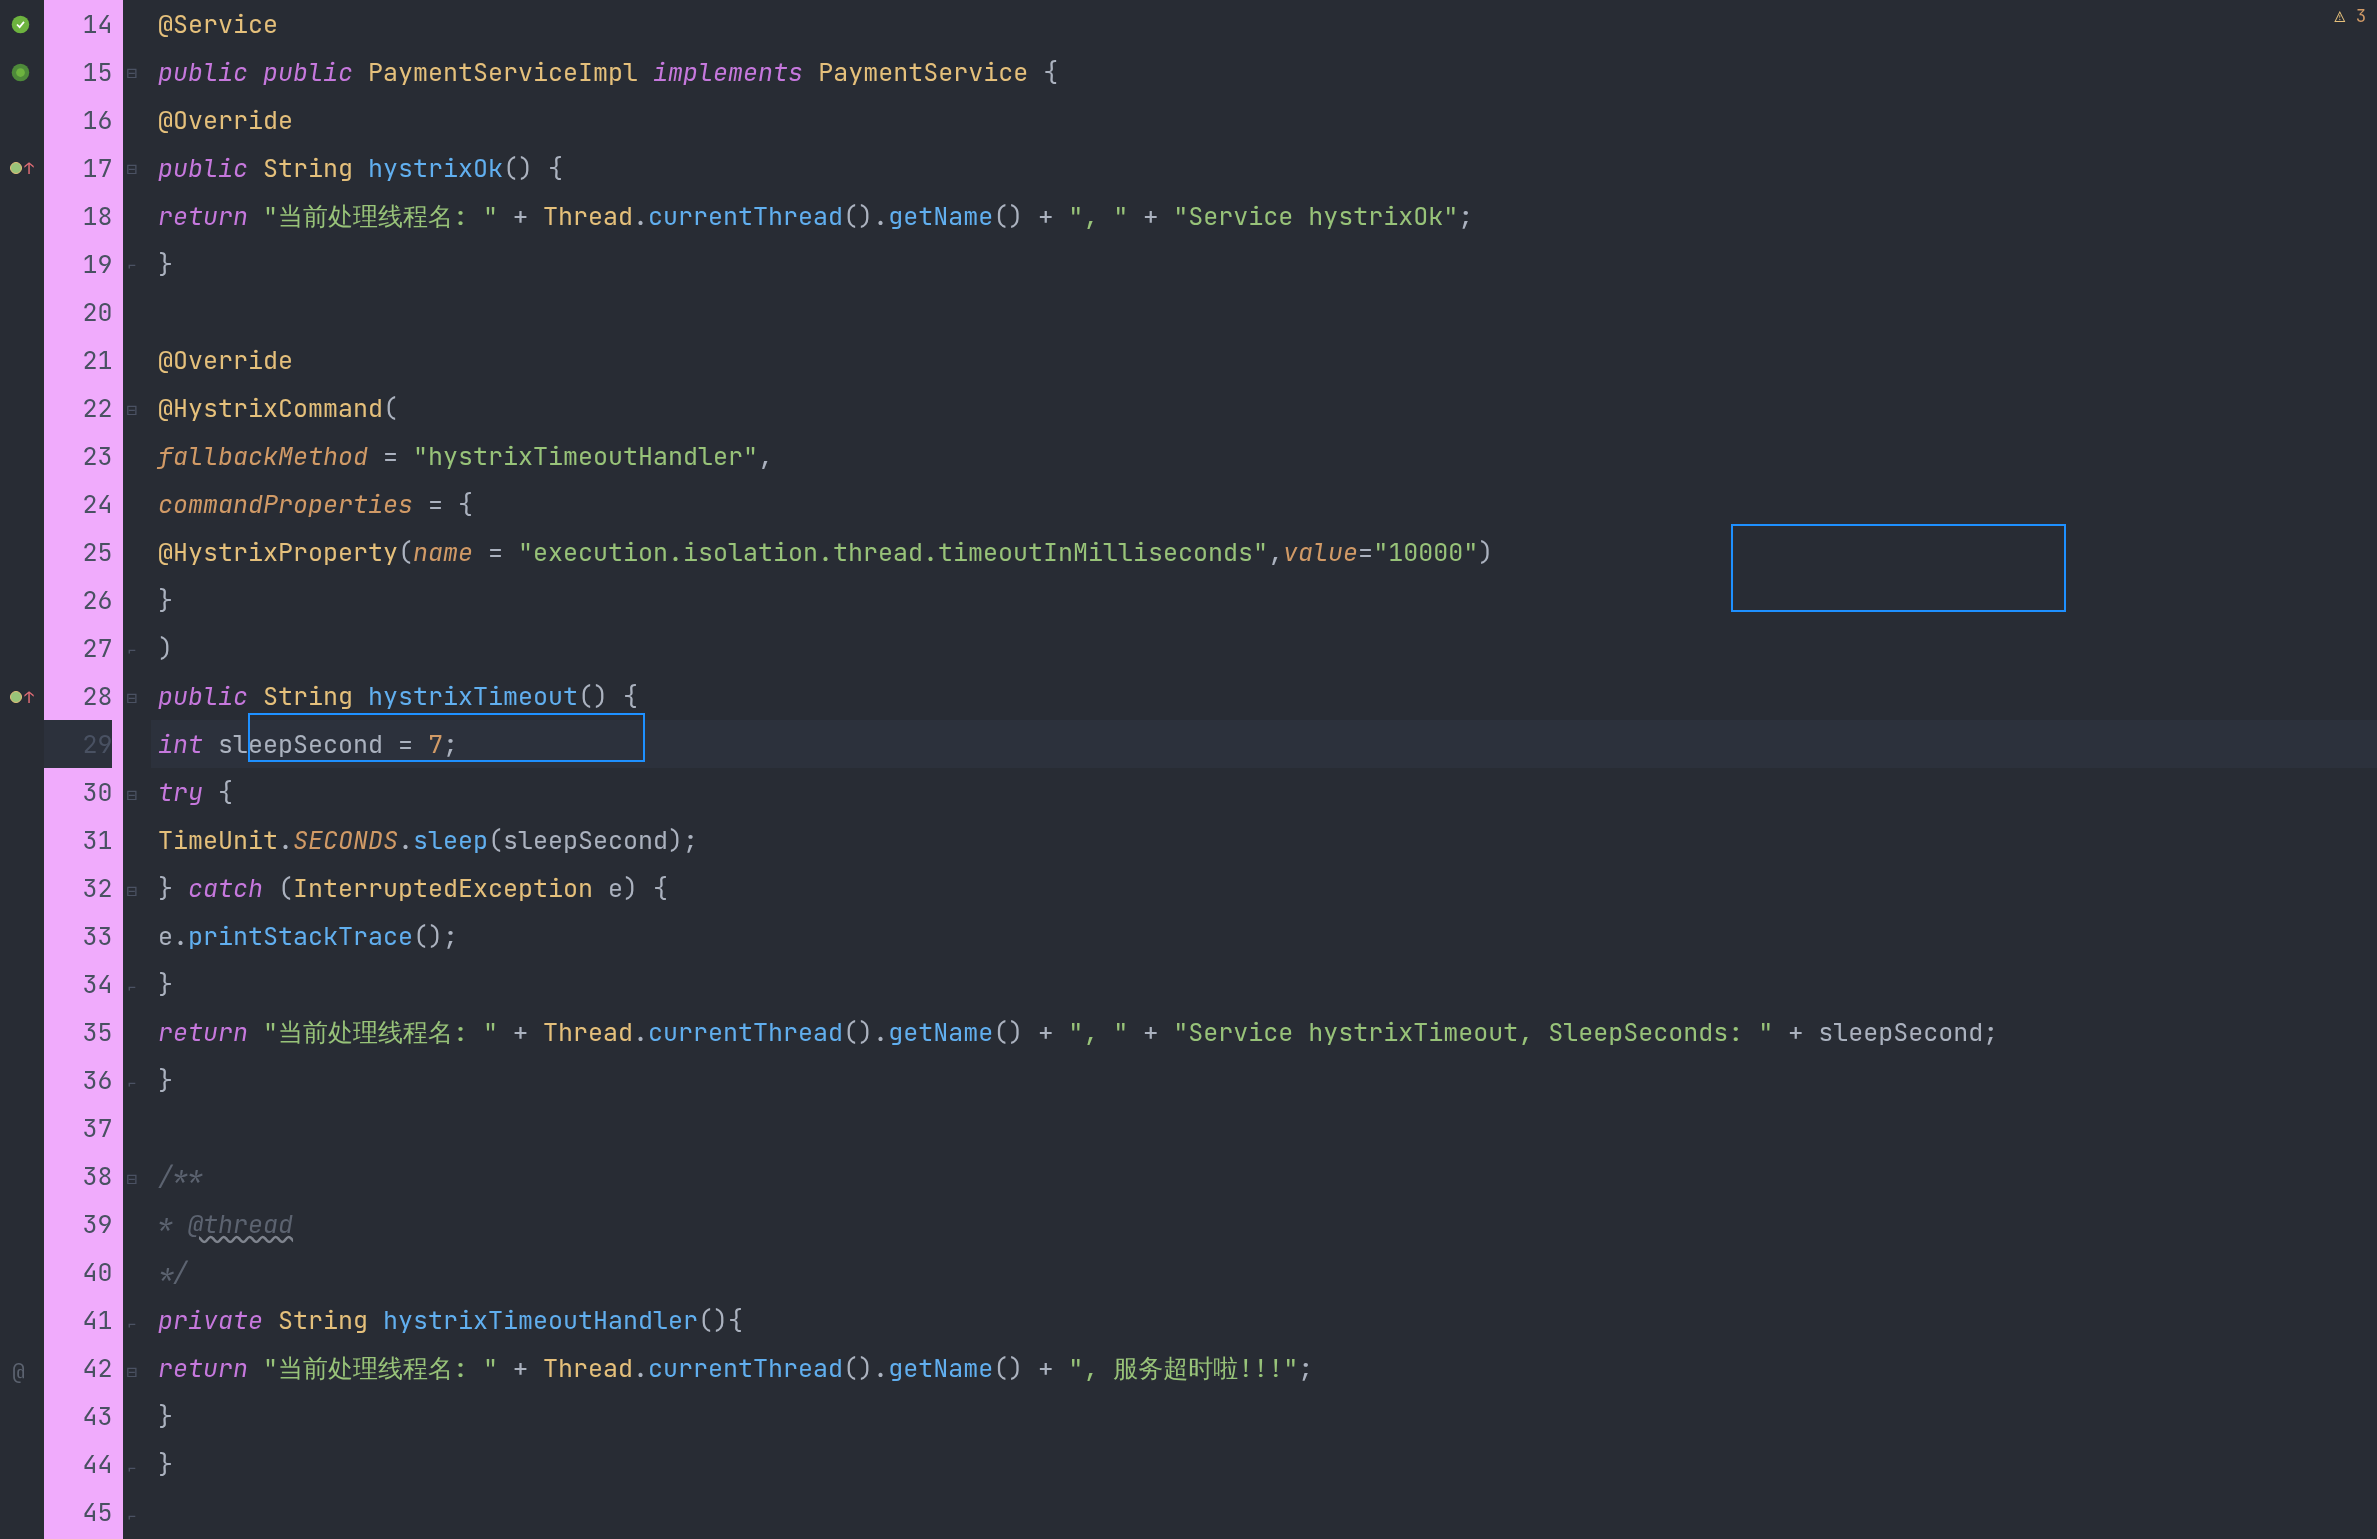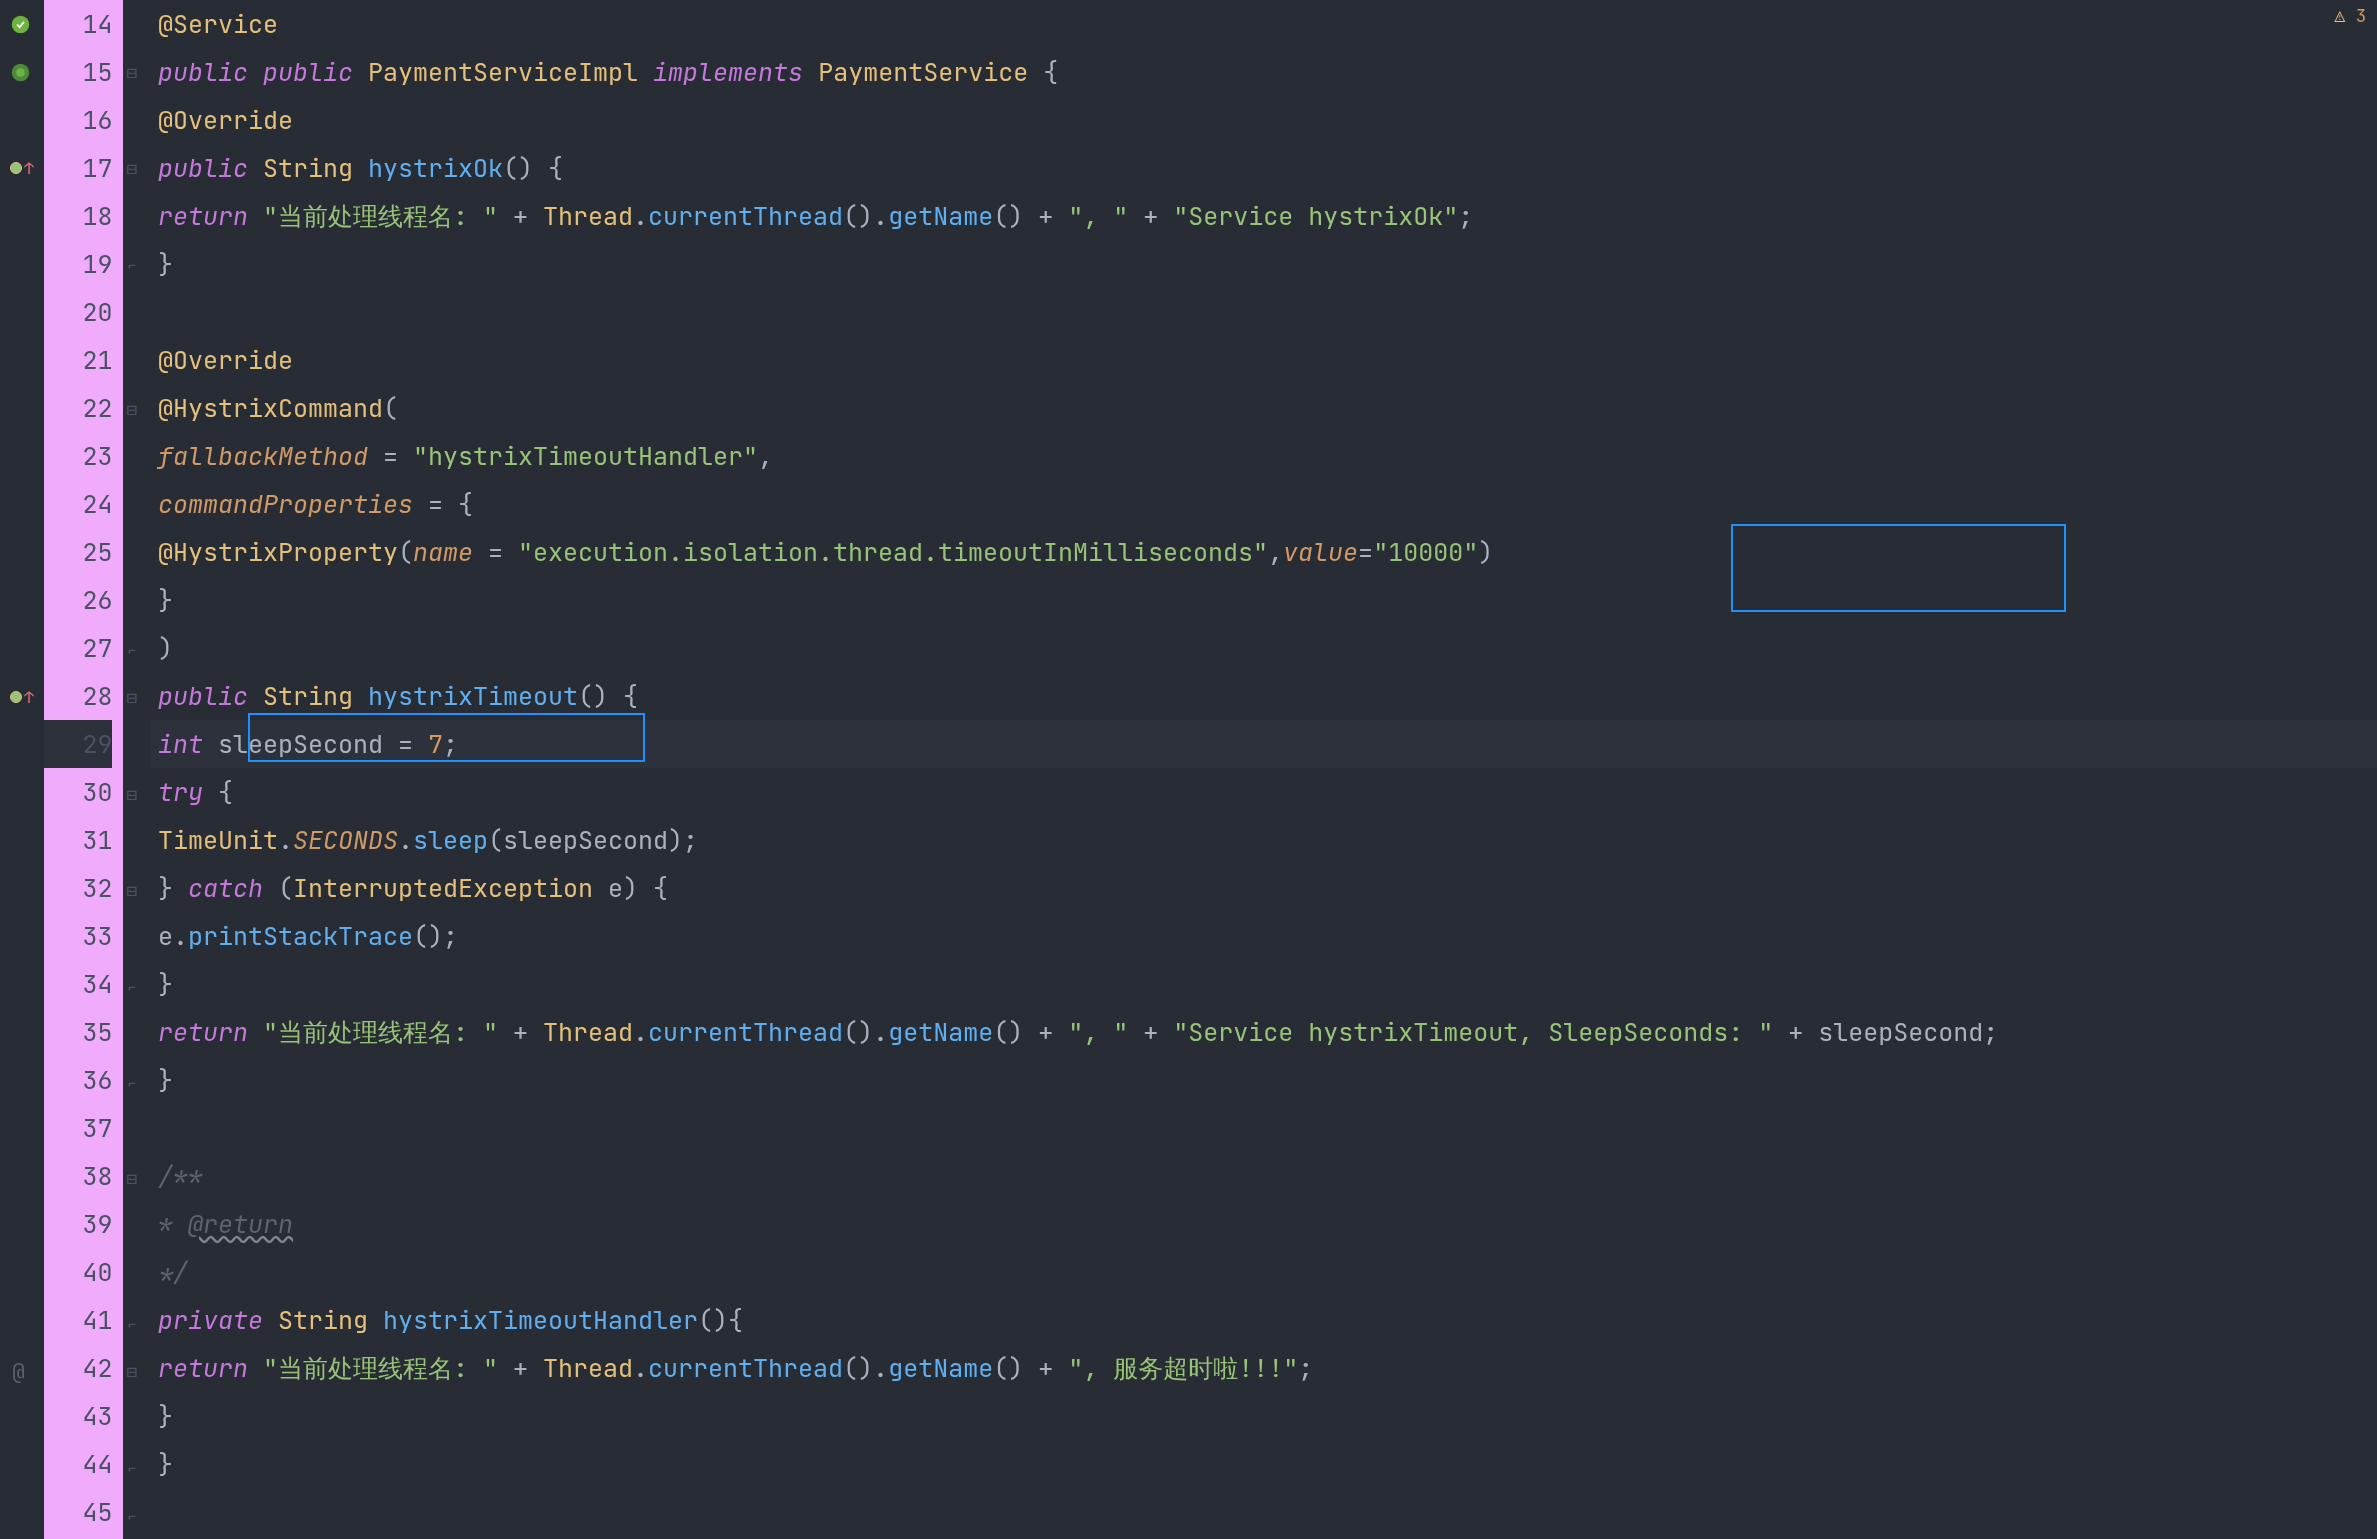--- a/index.html
+++ b/index.html
@@ -225,21 +225,21 @@
 
     <div class="code-line">        <span class="punct">}</span></div>
 
     <div class="code-line">        <span class="kw">return</span> <span class="str">"当前处理线程名: "</span><span class="punct"> + </span><span class="cls">Thread</span><span class="punct">.</span><span class="fn">currentThread</span><span class="punct">().</span><span class="fn">getName</span><span class="punct">() + </span><span class="str">", "</span><span class="punct"> + </span><span class="str">"Service hystrixTimeout, SleepSeconds: "</span><span class="punct"> + sleepSecond;</span></div>
 
     <div class="code-line">    <span class="punct">}</span></div>
 
     <div class="code-line"></div>
 
     <div class="code-line">    <span class="cmt">/**</span></div>
-    <div class="code-line">    <span class="cmt"> * </span><span class="doc-tag">@return</span></div>
+    <div class="code-line">    <span class="cmt"> * </span><span class="doc-tag">@thread</span></div>
     <div class="code-line">    <span class="cmt"> */</span></div>
 
     <div class="code-line">    <span class="kw">private</span> <span class="cls">String</span> <span class="fn">hystrixTimeoutHandler</span><span class="punct">(){</span></div>
 
     <div class="code-line">        <span class="kw">return</span><span>  </span><span class="str">"当前处理线程名: "</span><span class="punct"> + </span><span class="cls">Thread</span><span class="punct">.</span><span class="fn">currentThread</span><span class="punct">().</span><span class="fn">getName</span><span class="punct">() + </span><span class="str">", 服务超时啦!!!"</span><span class="punct">;</span></div>
 
     <div class="code-line">    <span class="punct">}</span></div>
 
     <div class="code-line"><span class="punct">}</span></div>
 

